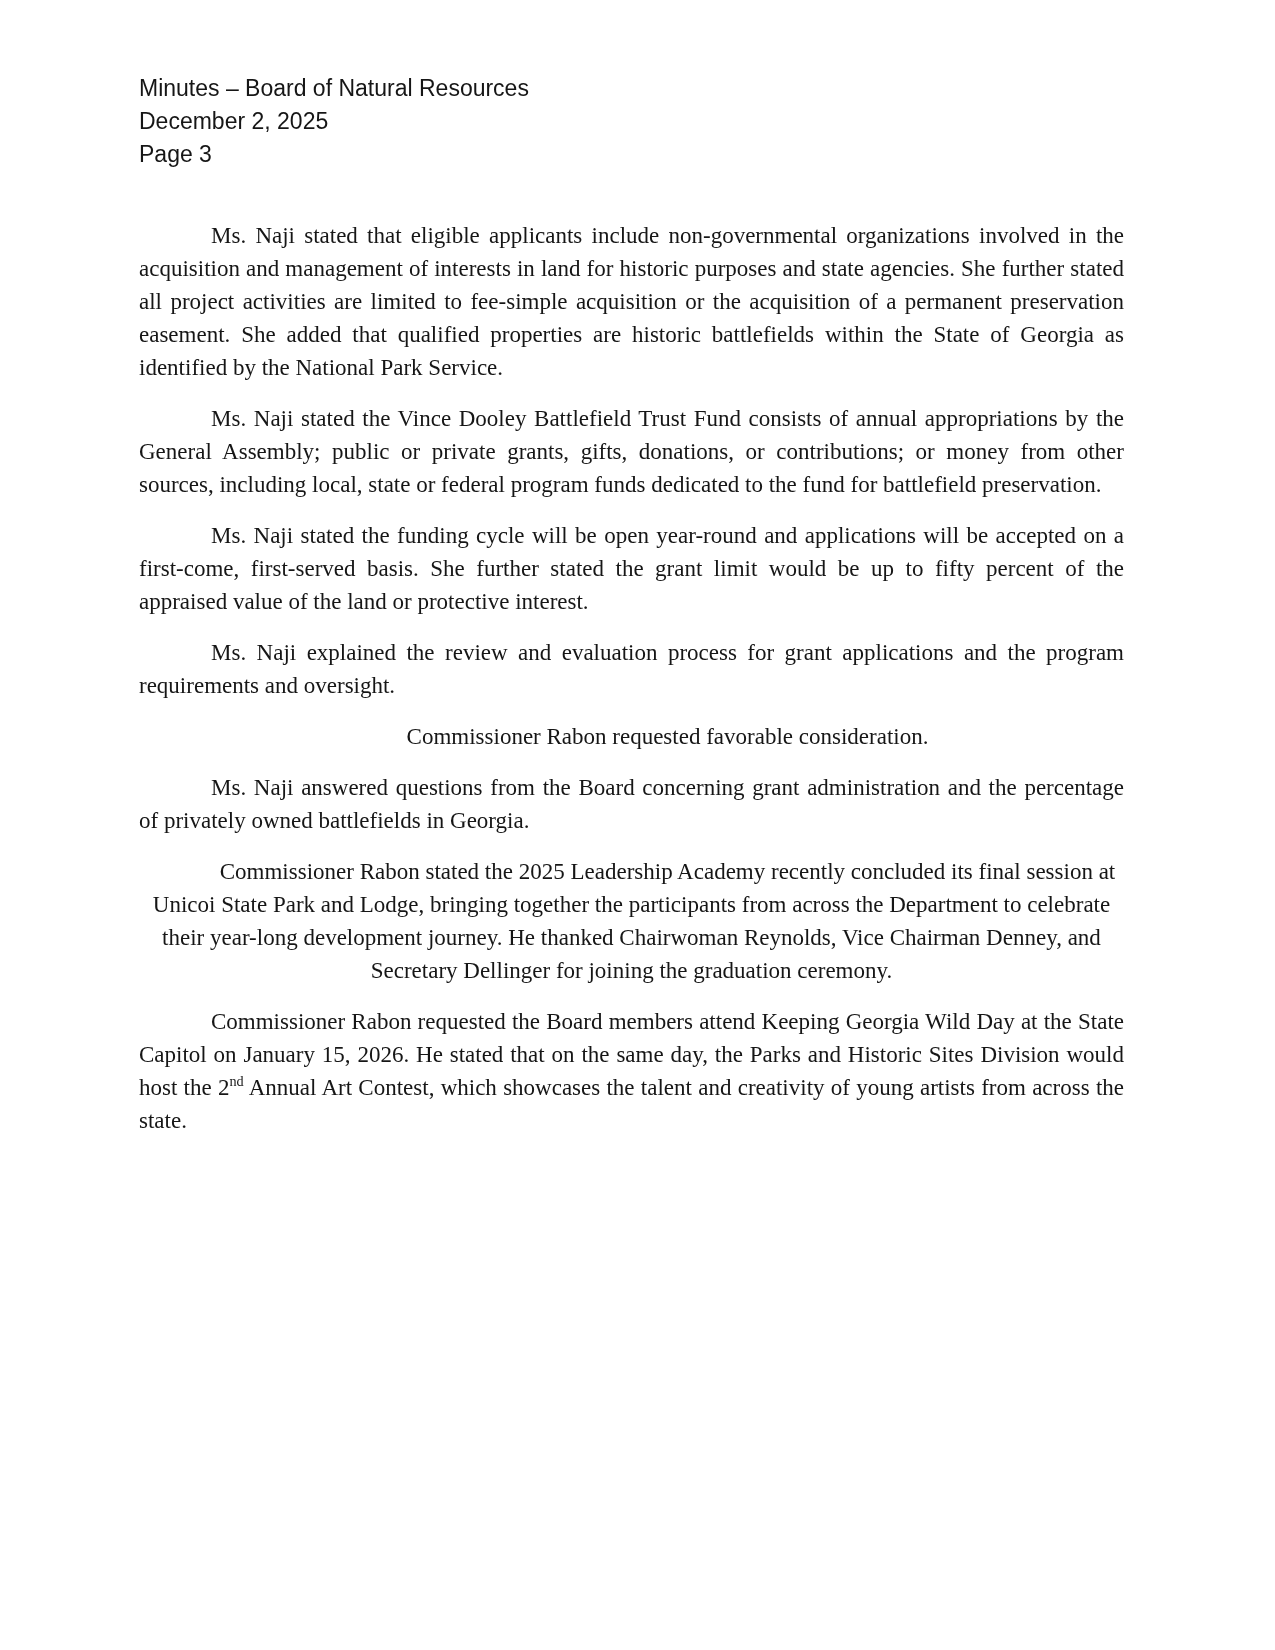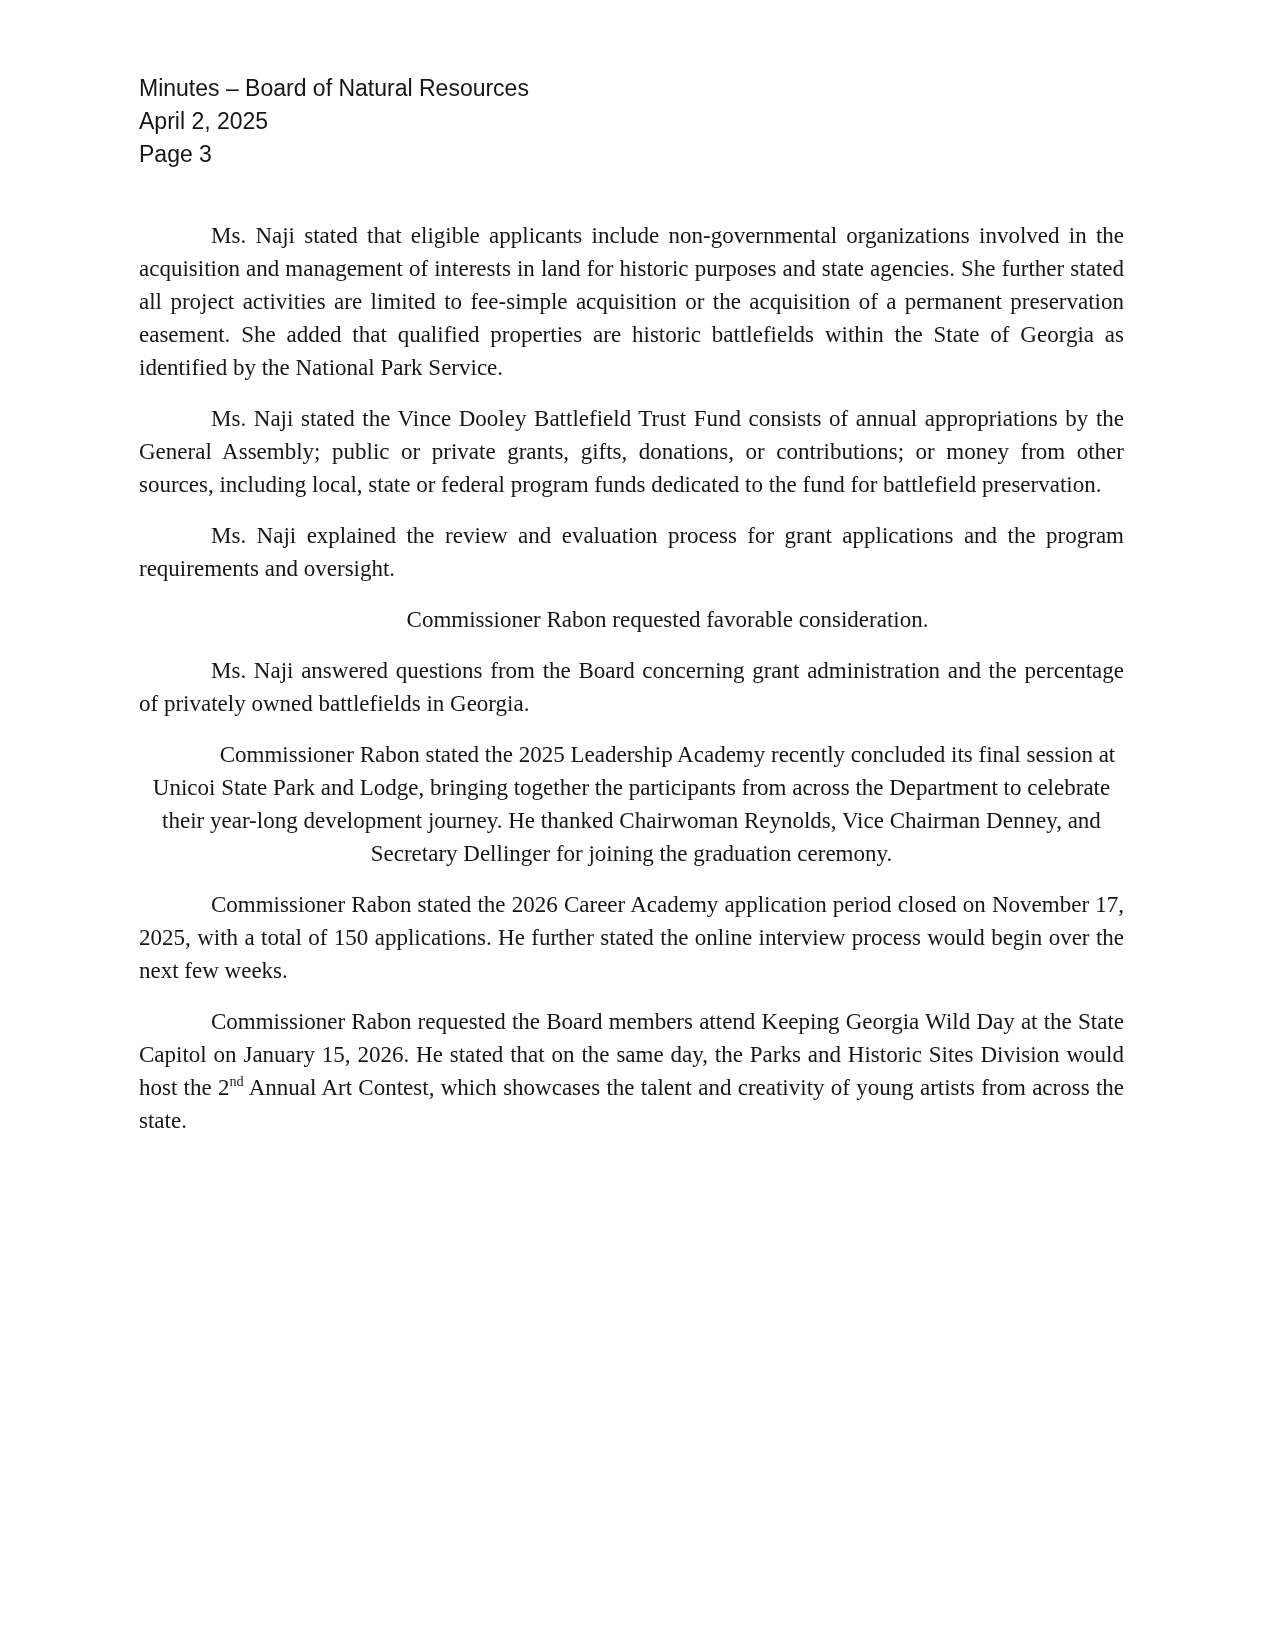--- a/index.html
+++ b/index.html
@@ -51,28 +51,28 @@
     vertical-align: super;
   }
 </style>
 </head>
 <body>
 
 <div class="doc">
 
   <header class="header">
     <p>Minutes – Board of Natural Resources</p>
-    <p>April 2, 2025</p>
+    <p>December 2, 2025</p>
     <p>Page 3</p>
   </header>
 
   <main>
     <p class="para justify">Ms. Naji stated that eligible applicants include non-governmental organizations involved in the acquisition and management of interests in land for historic purposes and state agencies. She further stated all project activities are limited to fee-simple acquisition or the acquisition of a permanent preservation easement. She added that qualified properties are historic battlefields within the State of Georgia as identified by the National Park Service.</p>
     <p class="para justify">Ms. Naji stated the Vince Dooley Battlefield Trust Fund consists of annual appropriations by the General Assembly; public or private grants, gifts, donations, or contributions; or money from other sources, including local, state or federal program funds dedicated to the fund for battlefield preservation.</p>
+    <p class="para justify">Ms. Naji stated the funding cycle will be open year-round and applications will be accepted on a first-come, first-served basis. She further stated the grant limit would be up to fifty percent of the appraised value of the land or protective interest.</p>
     <p class="para justify">Ms. Naji explained the review and evaluation process for grant applications and the program requirements and oversight.</p>
     <p class="para left">Commissioner Rabon requested favorable consideration.</p>
     <p class="para justify">Ms. Naji answered questions from the Board concerning grant administration and the percentage of privately owned battlefields in Georgia.</p>
     <p class="para left">Commissioner Rabon stated the 2025 Leadership Academy recently concluded its final session at Unicoi State Park and Lodge, bringing together the participants from across the Department to celebrate their year-long development journey. He thanked Chairwoman Reynolds, Vice Chairman Denney, and Secretary Dellinger for joining the graduation ceremony.</p>
-    <p class="para justify">Commissioner Rabon stated the 2026 Career Academy application period closed on November 17, 2025, with a total of 150 applications. He further stated the online interview process would begin over the next few weeks.</p>
     <p class="para justify"><span>Commissioner Rabon requested the Board members attend Keeping Georgia Wild Day at the State Capitol on January 15, 2026. He stated that on the same day, the Parks and Historic Sites Division would host the 2</span><sup>nd</sup><span> Annual Art Contest, which showcases the talent and creativity of young artists from across the state.</span></p>
   </main>
 
 </div>
 
 </body></html>

